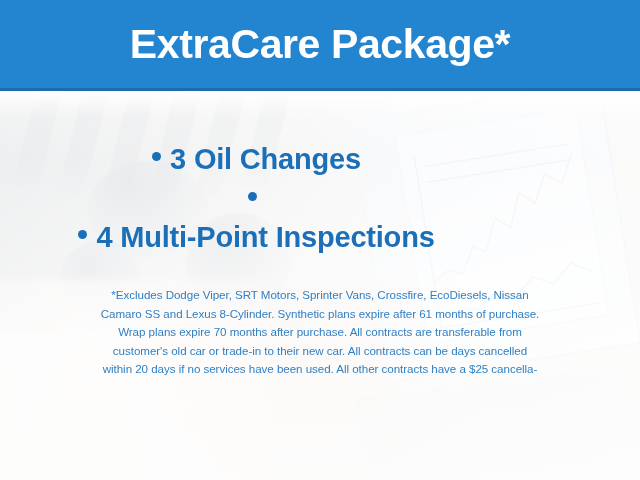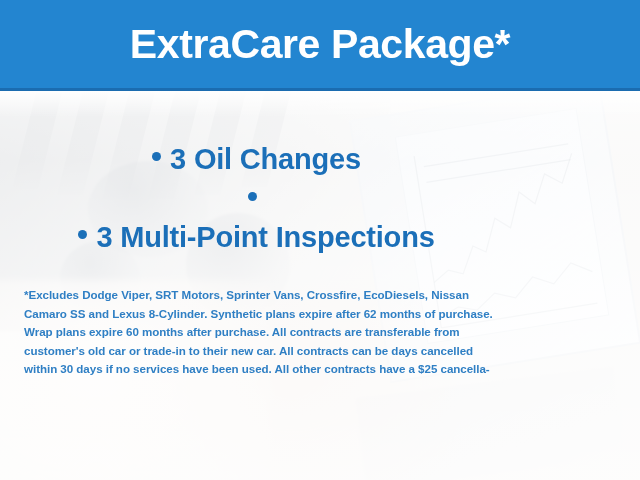--- a/index.html
+++ b/index.html
@@ -189,23 +189,24 @@
     vertical-align: middle;
   }
 
   
   .disclaimer {
     position: absolute;
     top: 286px;
     left: 24px;
     width: 592px;
     z-index: 20;
+    text-align: center;
     color: #2f7fc4;
     font-size: 11.6px;
-    font-weight: bold;
+    font-weight: normal;
     line-height: 18.6px;
     letter-spacing: -0.05px;
   }
   .disclaimer .dline {
     white-space: nowrap;
   }
 </style>
 </head>
 <body>
 
@@ -250,25 +251,25 @@
   <div class="banner-title">ExtraCare Package*</div>
 
   <div class="benefits">
     <div class="benefit">
       <span class="dot"></span><span class="btext">3 Oil Changes</span>
     </div>
     <div class="benefit">
       <span class="dot"></span>
     </div>
     <div class="benefit">
-      <span class="dot"></span><span class="btext">3 Multi-Point Inspections</span>
+      <span class="dot"></span><span class="btext">4 Multi-Point Inspections</span>
     </div>
   </div>
 
   <div class="disclaimer">
     <div class="dline">*Excludes Dodge Viper, SRT Motors, Sprinter Vans, Crossfire, EcoDiesels, Nissan</div>
-    <div class="dline">Camaro SS and Lexus 8-Cylinder. Synthetic plans expire after 62 months of purchase.</div>
-    <div class="dline">Wrap plans expire 60 months after purchase. All contracts are transferable from</div>
+    <div class="dline">Camaro SS and Lexus 8-Cylinder. Synthetic plans expire after 61 months of purchase.</div>
+    <div class="dline">Wrap plans expire 70 months after purchase. All contracts are transferable from</div>
     <div class="dline">customer's old car or trade-in to their new car. All contracts can be days cancelled</div>
-    <div class="dline">within 30 days if no services have been used. All other contracts have a $25 cancella-</div>
+    <div class="dline">within 20 days if no services have been used. All other contracts have a $25 cancella-</div>
   </div>
 
 </div>
 
 </body></html>

